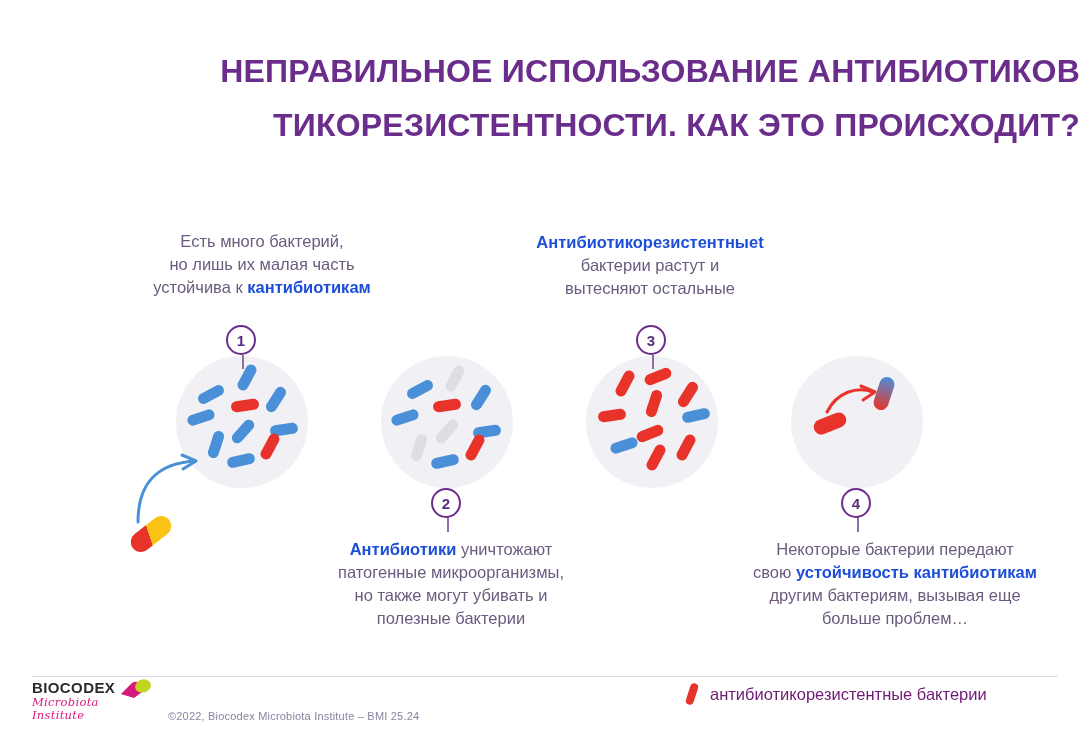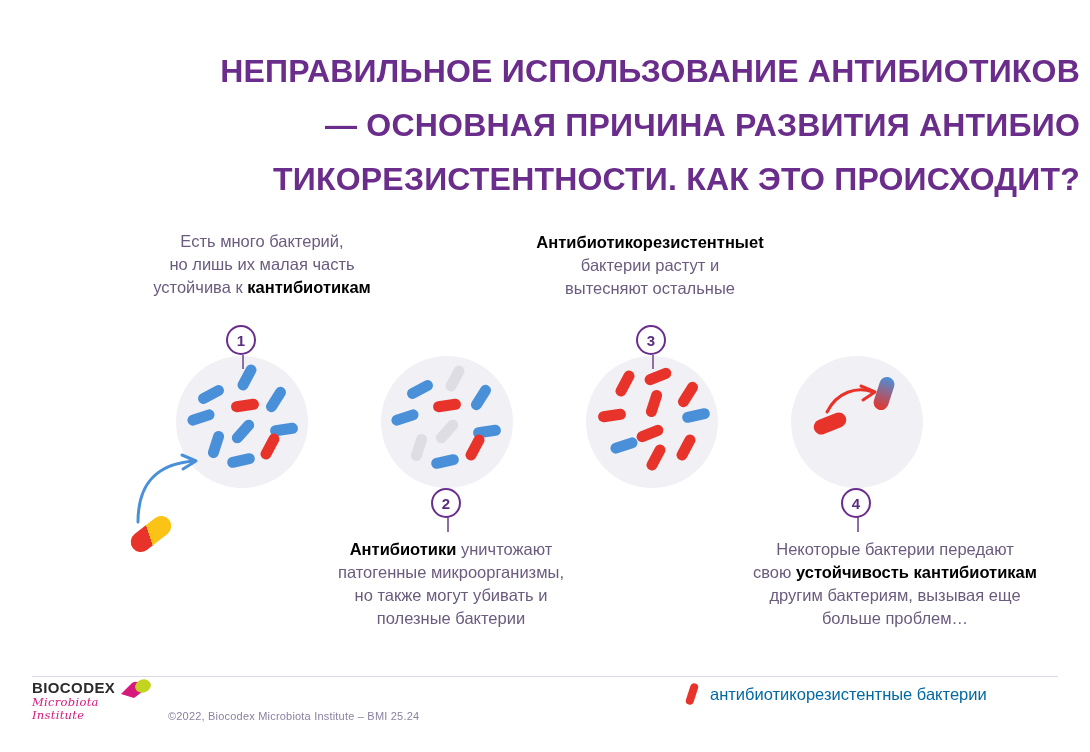--- a/index.html
+++ b/index.html
@@ -25,21 +25,21 @@
   .title-line .hl::before {
     content: ""; position: absolute; left: 0; right: 0;
     bottom: 1px; height: 22px; background: #fbcf4b; z-index: -1;
   }
 
   
   .caption {
     position: absolute; text-align: center;
     font-size: 16.5px; line-height: 23px; color: #6b5b7e;
   }
-  .caption b { color: #000000; font-weight: bold; }
+  .caption b { color: #1d4ed8; font-weight: bold; }
   #caption-1 { left: 112px; top: 230px; width: 300px; text-align: center; }
   #caption-3 { left: 500px; top: 231px; width: 300px; }
   #caption-2 { left: 296px; top: 538px; width: 310px; }
   #caption-4 { left: 720px; top: 538px; width: 350px; }
 
   
   .dish {
     position: absolute; width: 132px; height: 132px;
     border-radius: 50%; background: #f1f0f5;
   }
@@ -92,33 +92,30 @@
   }
   #logo-capsule { position: absolute; left: 86px; top: -2px; }
   #copyright {
     position: absolute; left: 168px; top: 710px;
     font-size: 11px; color: #8b82a0; letter-spacing: .2px;
   }
   #legend {
     position: absolute; left: 684px; top: 681px;
     display: flex; align-items: center; gap: 10px;
   }
-  #legend-label { font-size: 16.5px; color: #0369a1; }
+  #legend-label { font-size: 16.5px; color: #701a75; }
 </style>
 </head>
 <body>
 
 <div id="stage">
 
   <div class="title-block">
     <span class="title-line">
       <span class="hl">НЕПРАВИЛЬНОЕ ИСПОЛЬЗОВАНИЕ АНТИБИОТИКОВ</span>
-    </span>
-    <span class="title-line">
-      <span class="hl">— ОСНОВНАЯ ПРИЧИНА РАЗВИТИЯ АНТИБИО</span>
     </span>
     <span class="title-line">
       <span class="hl">ТИКОРЕЗИСТЕНТНОСТИ. КАК ЭТО ПРОИСХОДИТ?</span>
     </span>
   </div>
 
   <div class="caption" id="caption-1">Есть много бактерий,<br>но лишь их малая часть<br>устойчива к <b>кантибиотикам</b></div>
   <div class="caption" id="caption-3"><b>Антибиотикорезистентныеt</b><br>бактерии растут и<br>вытесняют остальные</div>
   <div class="caption" id="caption-2"><b>Антибиотики</b> уничтожают<br>патогенные микроорганизмы,<br>но также могут убивать и<br>полезные бактерии</div>
   <div class="caption" id="caption-4">Некоторые бактерии передают<br>свою <b>устойчивость кантибиотикам</b><br>другим бактериям, вызывая еще<br>больше проблем…</div>

